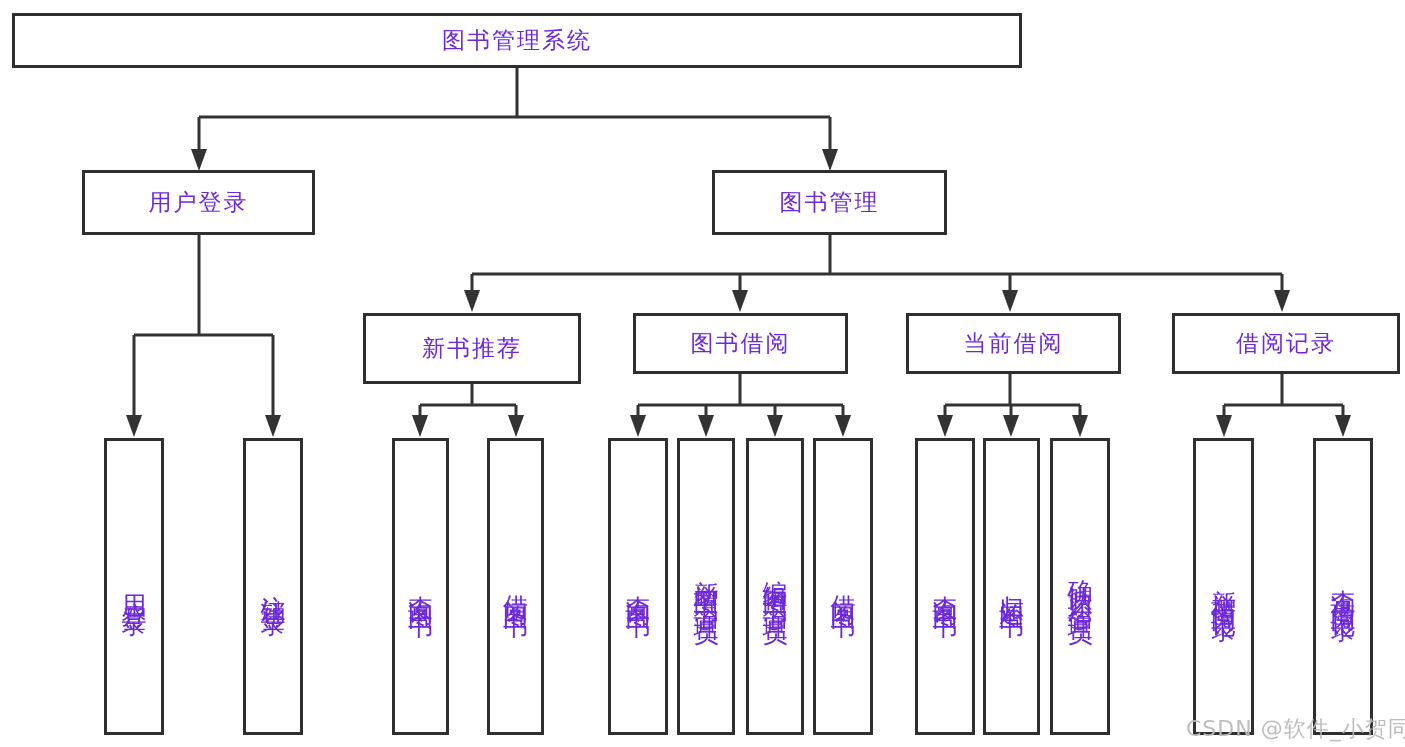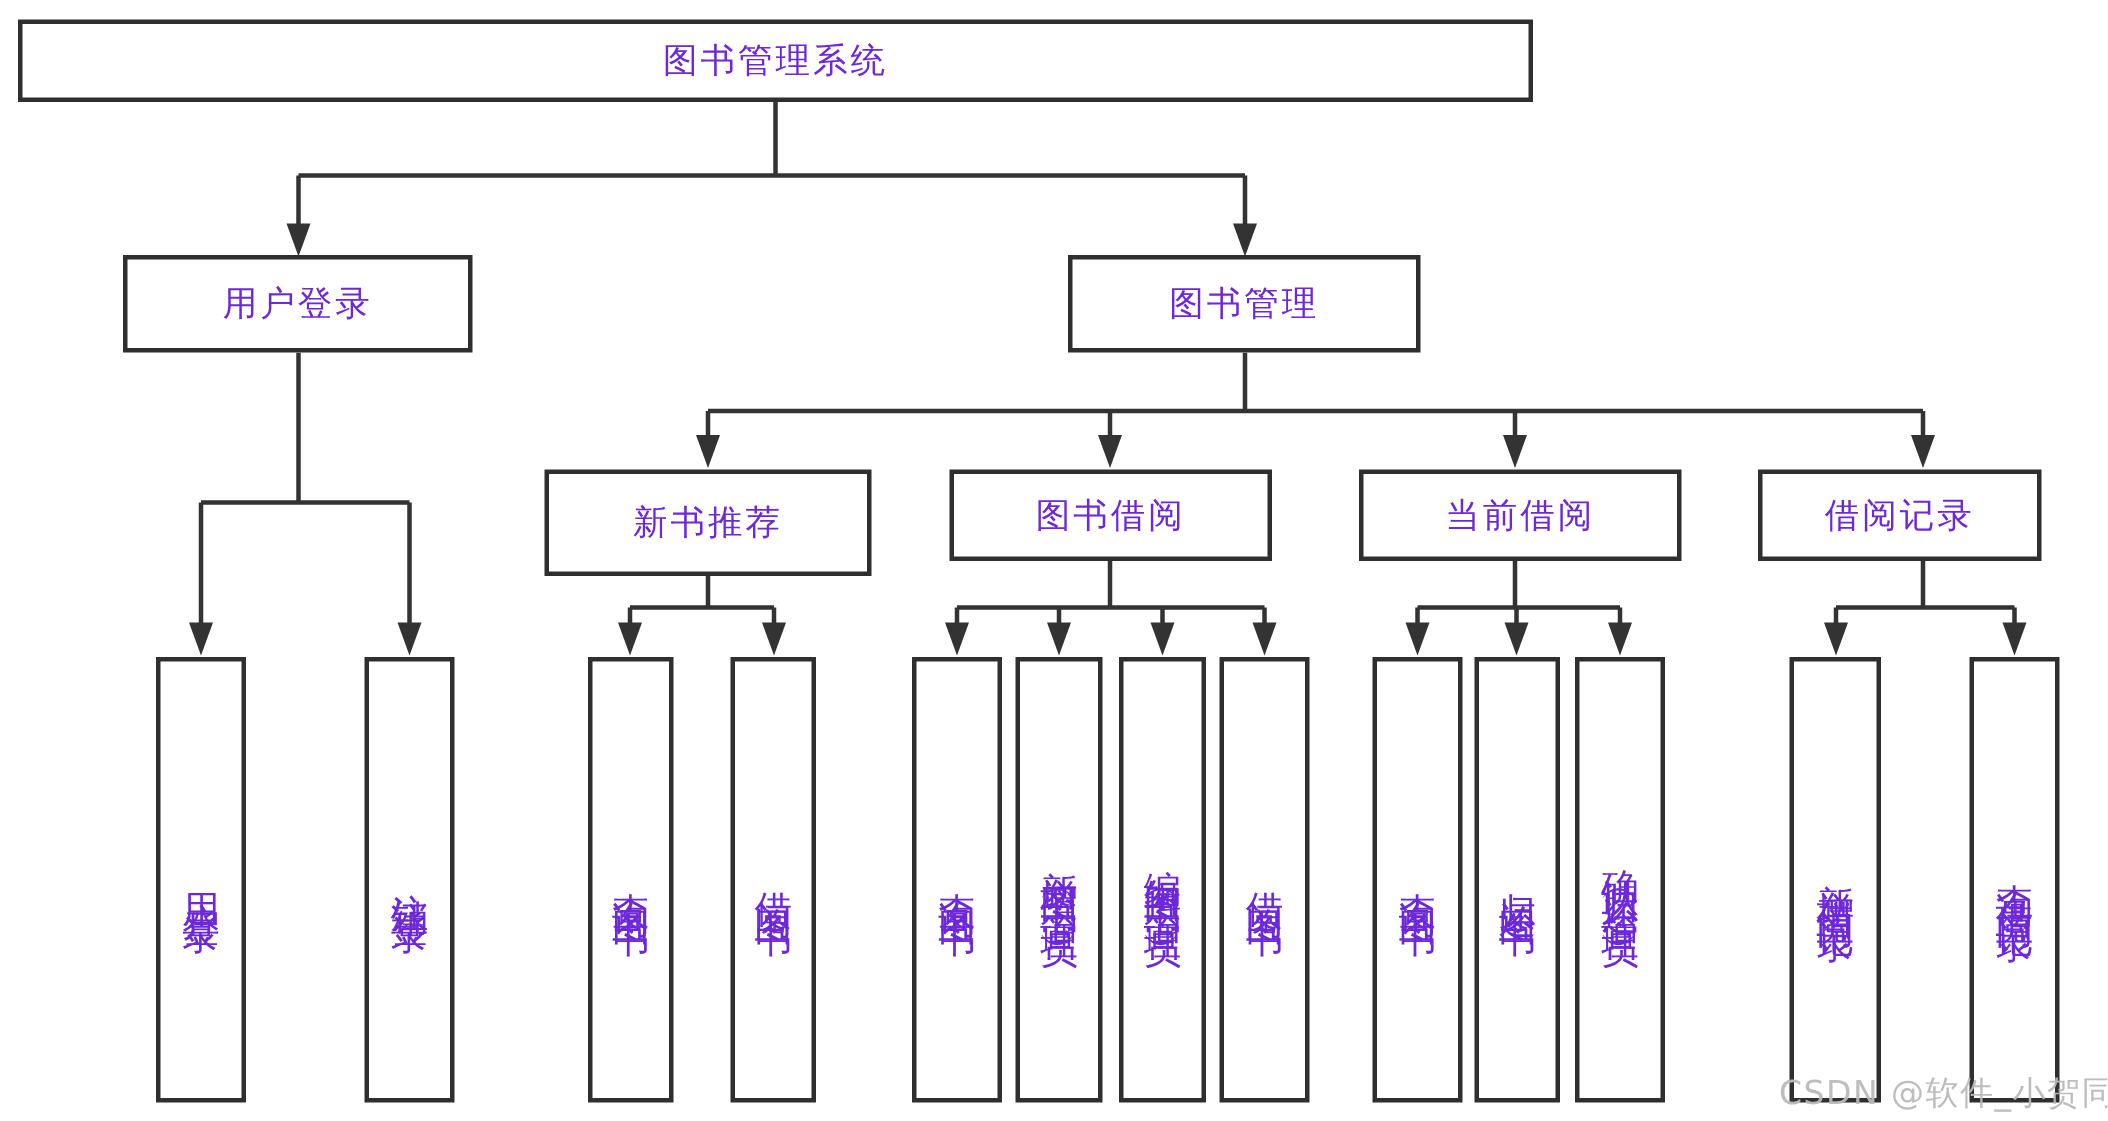--- a/index.html
+++ b/index.html
@@ -105,21 +105,21 @@
   </svg>
 
   <div class="node h-node" style="left:12px; top:13px; width:1010px; height:55px;">图书管理系统</div>
 
   <div class="node h-node" style="left:82px; top:170px; width:233px; height:65px;">用户登录</div>
   <div class="node h-node" style="left:712px; top:170px; width:235px; height:65px;">图书管理</div>
 
   <div class="node h-node" style="left:363px; top:313px; width:218px; height:71px;">新书推荐</div>
   <div class="node h-node" style="left:633px; top:313px; width:215px; height:61px;">图书借阅</div>
   <div class="node h-node" style="left:862px; top:313px; width:215px; height:61px;margin-left:44px;">当前借阅</div>
-  <div class="node h-node" style="left:1172px; top:313px; width:189px; height:61px;">借阅记录</div>
+  <div class="node h-node" style="left:1172px; top:313px; width:228px; height:61px;">借阅记录</div>
 
   <div class="node v-node" style="left:104px; top:438px; width:60px; height:297px;">
     <span>用户登录</span>
   </div>
   <div class="node v-node" style="left:243px; top:438px; width:60px; height:297px;">
     <span>注销登录</span>
   </div>
 
   <div class="node v-node" style="left:392px; top:438px; width:57px; height:297px;">
     <span>查询图书</span>

